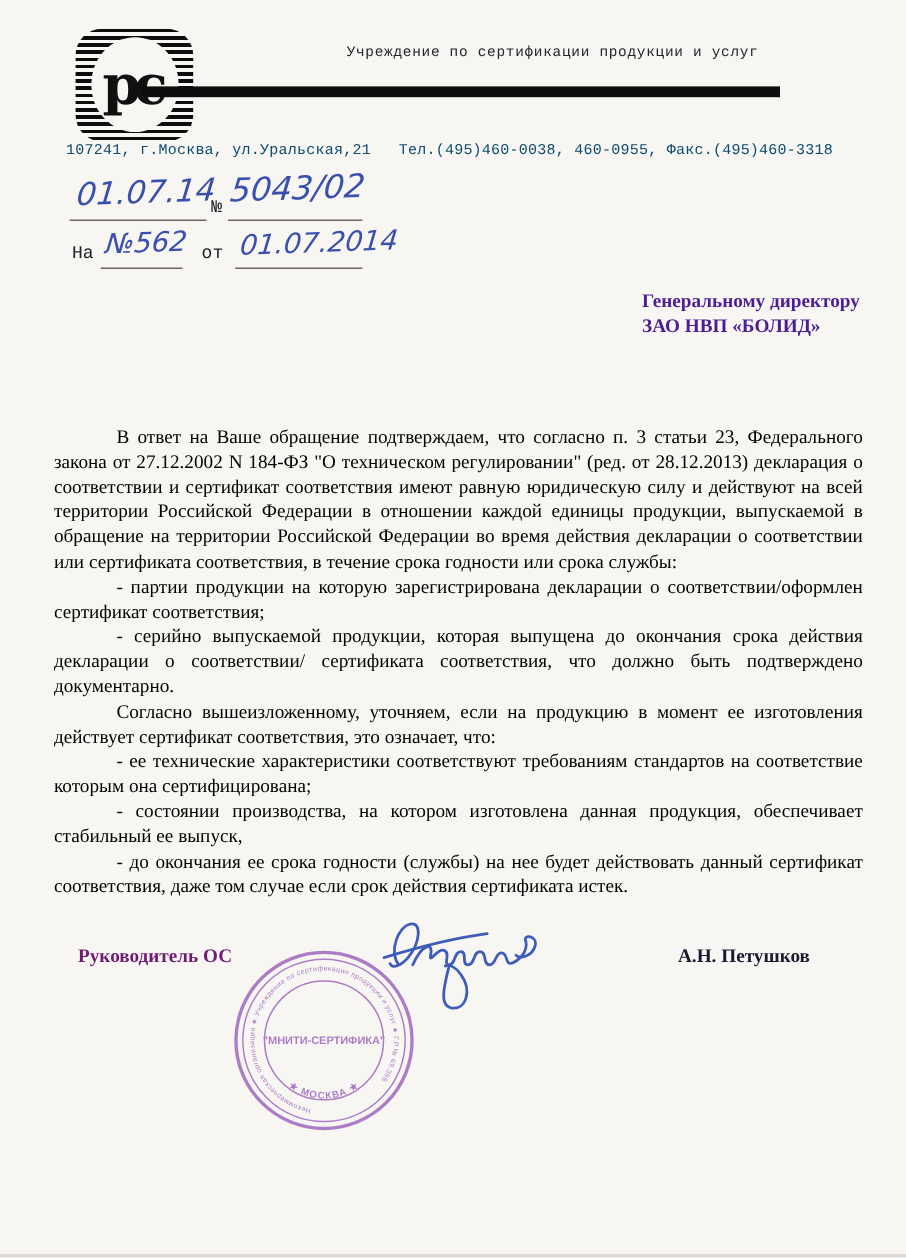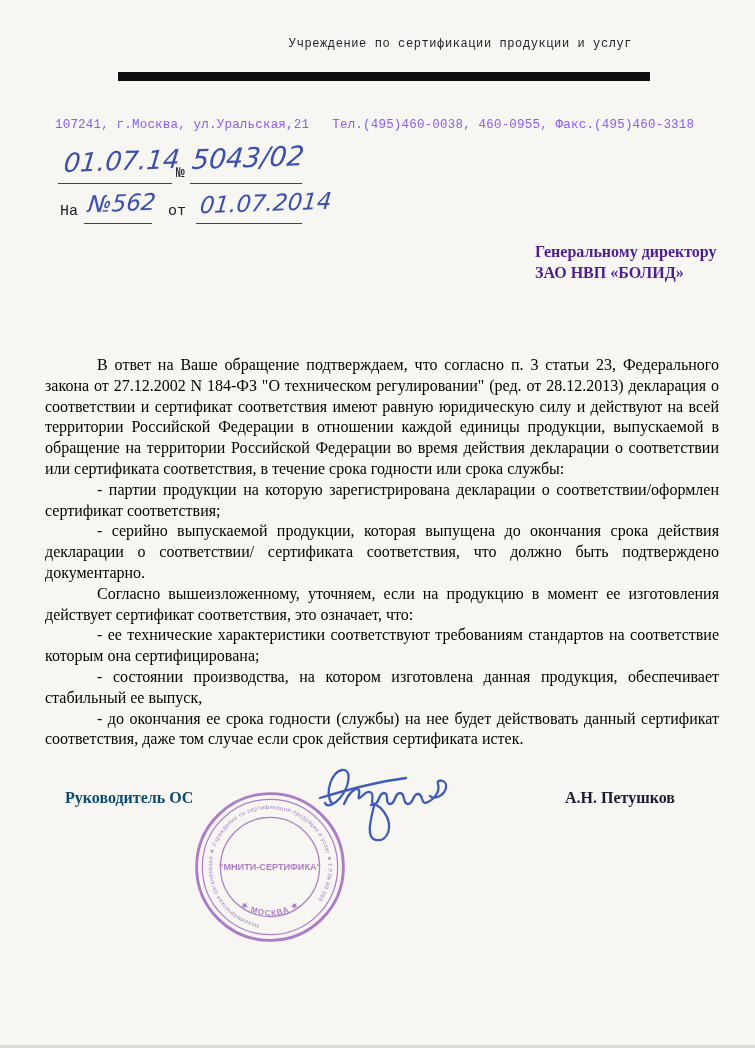--- a/index.html
+++ b/index.html
@@ -38,21 +38,21 @@
   }
   .org-name {
     position:absolute; left:193px; top:76px; width:545px;
     font-family:"DejaVu Sans Mono", monospace;
     font-size:45px; letter-spacing:7px; color:#101012;
     white-space:nowrap;
   }
   .address-line {
     position:absolute; left:55px; top:118px;
     font-family:"Liberation Mono", monospace; font-size:12.5px;
-    letter-spacing:0.2px; color:#8b5cf6; white-space:pre;
+    letter-spacing:0.2px; color:#0c4a6e; white-space:pre;
   }
   
   .hand {
     position:absolute; font-family:"DejaVu Sans", sans-serif;
     font-style:italic; color:#3a4fae; white-space:nowrap;
     transform:rotate(-2deg) skewX(-8deg);
   }
   .rule { position:absolute; border-bottom:1.6px solid #4a4438; }
   .ref-label {
     position:absolute; font-family:"Liberation Mono", monospace;
@@ -64,35 +64,40 @@
     font-weight:bold; font-size:16px; line-height:21px; color:#4c1d95;
   }
   
   .body-text {
     position:absolute; left:45px; top:355px; width:674px;
     font-size:16px; line-height:20.8px; text-align:justify;
     color:#000000;
   }
   .body-text p { text-indent:52px; margin:0; }
   
-  .sig-title { position:absolute; left:65px; top:789px; font-weight:bold; font-size:16px; color:#0c4a6e; }
+  .sig-title { position:absolute; left:65px; top:789px; font-weight:bold; font-size:16px; color:#701a75; }
   .sig-name  { position:absolute; left:565px; top:789px; font-weight:bold; font-size:16px; color:#1a1a30; }
   .sig-svg   { position:absolute; left:318px; top:760px; }
   .stamp-svg { position:absolute; left:189px; top:785px; opacity:0.82; }
   
   .footer {
     position:absolute; left:50px; top:981px;
     font-size:14.5px; line-height:20px; color:#20202a;
   }
 </style>
 </head>
 <body>
 
 <div class="page">
 
+  <div class="logo">
+    <div class="logo-blob">
+      <span class="logo-letters">рс</span>
+    </div>
+  </div>
   <div class="tagline">Учреждение по сертификации продукции и услуг</div>
   <div class="black-bar"></div>
   <div class="address-line">107241, г.Москва, ул.Уральская,21   Тел.(495)460-0038, 460-0955, Факс.(495)460-3318</div>
 
   <span class="hand" style="left:64px; top:146px; font-size:26px;">01.07.14</span>
   <span class="rule" style="left:58px; top:158px; width:114px; height:26px;"></span>
   <span class="ref-label" style="left:176px; top:165px;">№</span>
   <span class="hand" style="left:192px; top:142px; font-size:27px;">5043/02</span>
   <span class="rule" style="left:190px; top:158px; width:112px; height:26px;"></span>
 

